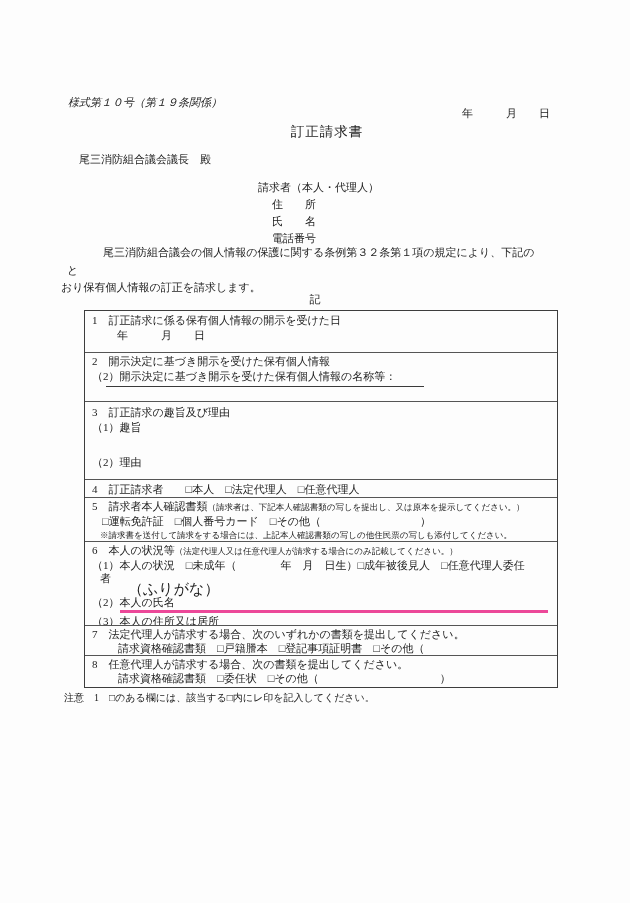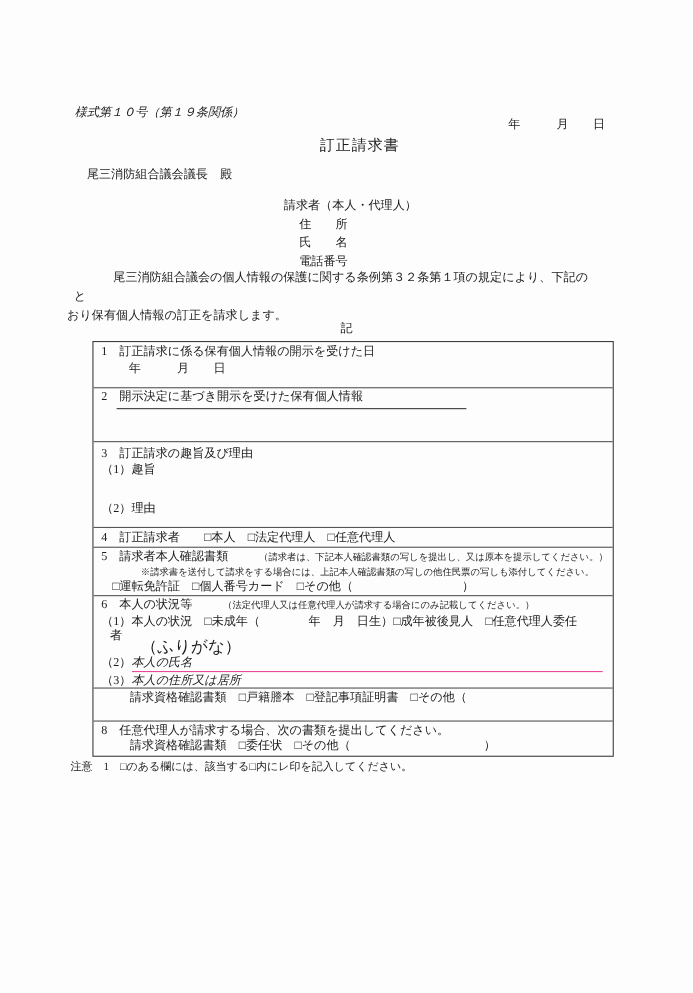--- a/index.html
+++ b/index.html
@@ -49,28 +49,28 @@
   .r6{height:84px;}
   .r7{height:30px;}
   .r8{height:32px;}
   .line{white-space:pre;}
   .ml25{margin-left:25px;}
   .ml26{margin-left:26px;}
   .ml10{margin-left:10px;}
   .ml8{margin-left:8px;}
   .ml36{margin-left:36px;}
   .mt20{margin-top:20px;}
-  .small{font-size:8.5px;line-height:12px;padding-left:28px;}
+  .small{font-size:8.5px;line-height:12px;}
   .small10{font-size:15px;line-height:10px;}
   .blank-underline{
     margin-left:14px;width:318px;height:1px;
     border-bottom:1px solid #3a3a3a;margin-top:1px;
   }
   .flexline{display:flex;line-height:16px;}
-  .ufill{flex:1;border-bottom:1px solid #ec4899;margin-right:2px;white-space:pre;font-style:italic;}
+  .ufill{flex:1;border-bottom:3px solid #ec4899;margin-right:2px;white-space:pre;}
   .r6 .l2{line-height:14px;}
   .r6 .wrap{line-height:12px;}
   .r6 .furi{line-height:10px;}
   .r7 .line,.r8 .line{line-height:14px;}
   .r5 .l1{line-height:15px;}
   .r5 .l2{line-height:15px;}
   .footer-note{left:64px;top:690px;font-size:10px;white-space:pre;}
 </style>
 </head>
 <body>
@@ -99,55 +99,57 @@
 
   <div class="form-table">
 
     <div class="trow r1">
       <div class="line">1　訂正請求に係る保有個人情報の開示を受けた日</div>
       <div class="line ml25">年　　　月　　日</div>
     </div>
 
     <div class="trow r2">
       <div class="line">2　開示決定に基づき開示を受けた保有個人情報</div>
+      <div class="line">（2）開示決定に基づき開示を受けた保有個人情報の名称等：</div>
       <div class="blank-underline"></div>
     </div>
 
     <div class="trow r3">
       <div class="line">3　訂正請求の趣旨及び理由</div>
       <div class="line mb">（1）趣旨</div>
       <div class="line mt20">（2）理由</div>
     </div>
 
     <div class="trow r4">
       <div class="line">4　訂正請求者　　□本人　□法定代理人　□任意代理人</div>
     </div>
 
     <div class="trow r5">
       <div class="line l1"><span>5　請求者本人確認書類</span><span class="small">（請求者は、下記本人確認書類の写しを提出し、又は原本を提示してください。）</span></div>
+      <div class="line l2 ml10">□運転免許証　□個人番号カード　□その他（　　　　　　　　　）</div>
       <div class="line small ml8">※請求書を送付して請求をする場合には、上記本人確認書類の写しの他住民票の写しも添付してください。</div>
-      <div class="line l2 ml10">□運転免許証　□個人番号カード　□その他（　　　　　　　　　）</div>
     </div>
 
     <div class="trow r6">
       <div class="line"><span>6　本人の状況等</span><span class="small">（法定代理人又は任意代理人が請求する場合にのみ記載してください。）</span></div>
       <div class="line l2">（1）本人の状況　□未成年（　　　　年　月　日生）□成年被後見人　□任意代理人委任</div>
       <div class="line wrap ml8">者</div>
       <div class="line furi small10 ml36">（ふりがな）</div>
       <div class="flexline">
         <span>（2）</span>
           <span class="ufill">本人の氏名</span>
       </div>
       <div class="flexline">
         <span>（3）</span>
           <span class="ufill">本人の住所又は居所</span>
       </div>
     </div>
 
     <div class="trow r7">
+      <div class="line">7　法定代理人が請求する場合、次のいずれかの書類を提出してください。</div>
       <div class="line ml26">請求資格確認書類　□戸籍謄本　□登記事項証明書　□その他（　　　　　　　　　　　　）</div>
     </div>
 
     <div class="trow r8">
       <div class="line">8　任意代理人が請求する場合、次の書類を提出してください。</div>
       <div class="line ml26">請求資格確認書類　□委任状　□その他（　　　　　　　　　　　）</div>
     </div>
 
   </div>
 

